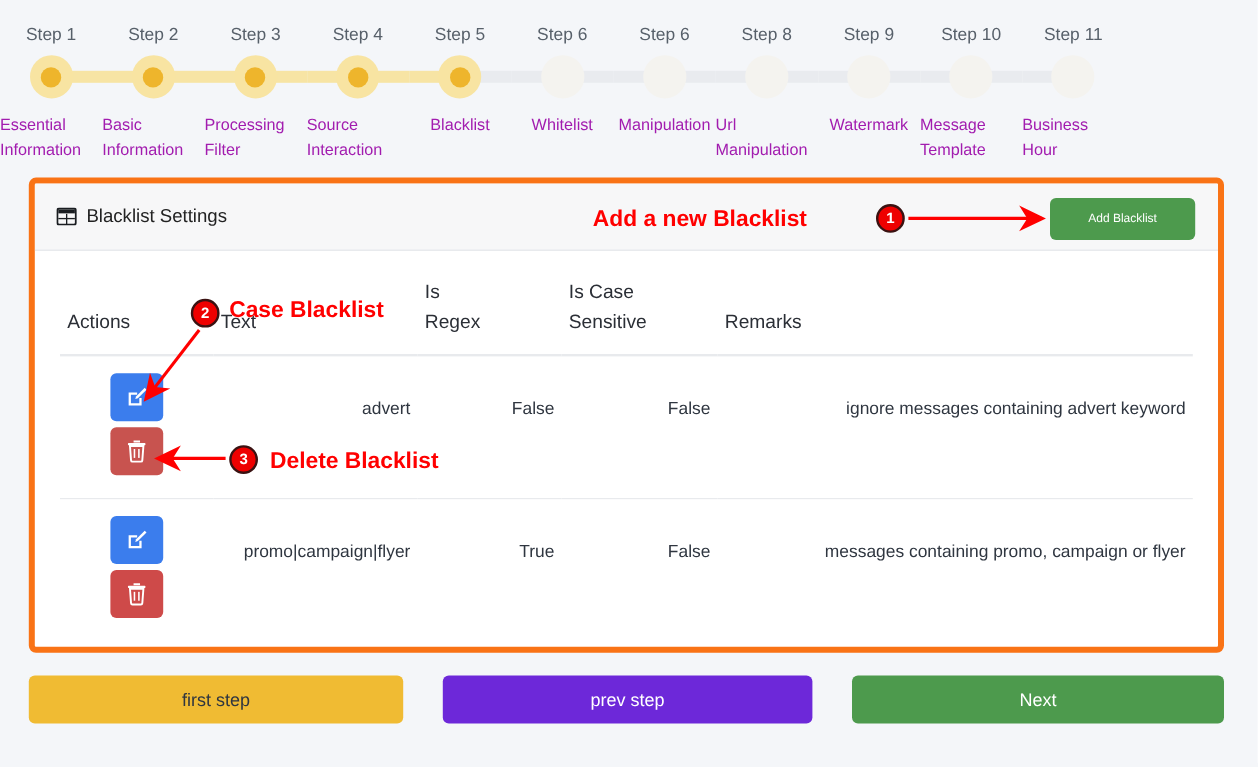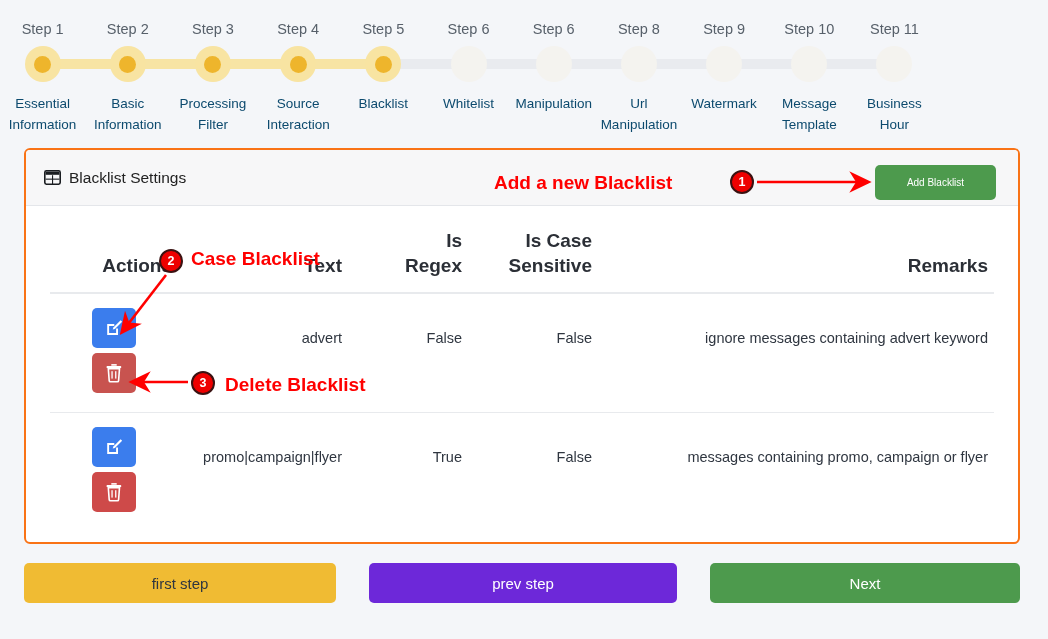--- a/index.html
+++ b/index.html
@@ -38,44 +38,44 @@
   .bar.inactive{background:#e9ebef;}
   .halo{
     position:relative;width:36px;height:36px;border-radius:50%;
     background:#f8e4a2;display:flex;align-items:center;justify-content:center;
     z-index:2;
   }
   .halo.inactive{background:#f4f3ef;}
   .dot{width:17px;height:17px;border-radius:50%;background:#eeb52c;}
   .dot.inactive{background:transparent;}
   .step-label{
-    margin-top:9px;font-size:13.5px;color:#0c4a6e;line-height:21px;
-    text-align:center;max-width:92px;
+    margin-top:9px;font-size:13.5px;color:#a21caf;line-height:21px;
+    text-align:left;max-width:92px;
   }
 
   
   .card{
     position:absolute;left:24px;top:148px;width:996px;height:396px;
-    background:#ffffff;border:2px solid #f97316;border-radius:6px;
+    background:#ffffff;border:5px solid #f97316;border-radius:6px;
     box-sizing:border-box;overflow:hidden;
   }
   .card-header{
     height:56px;background:#f7f7f8;border-bottom:1px solid #e4e6ea;
     display:flex;align-items:center;padding:0 18px;box-sizing:border-box;
   }
   .grid-icon{width:17px;height:15px;margin-right:8px;display:block;}
   .card-title{font-size:15.5px;color:#222;}
   .card-body{padding:0;}
 
   
   table.bl{
     width:944px;margin:0 auto;border-collapse:collapse;table-layout:fixed;
   }
   table.bl th{
-    font-size:19px;font-weight:bold;color:#2b2f36;text-align:right;
+    font-size:16px;font-weight:normal;color:#2b2f36;text-align:left;
     padding:22px 6px 14px 6px;vertical-align:bottom;line-height:25px;
     border-bottom:2px solid #e8eaed;
   }
   table.bl td{
     font-size:14.5px;color:#2f3640;text-align:right;vertical-align:top;
     padding:14px 6px;line-height:24px;border-top:1px solid #e8eaed;
   }
   table.bl tr:first-child td{border-top:none;}
   .col-actions{width:128px;}
   .col-text{width:170px;}

